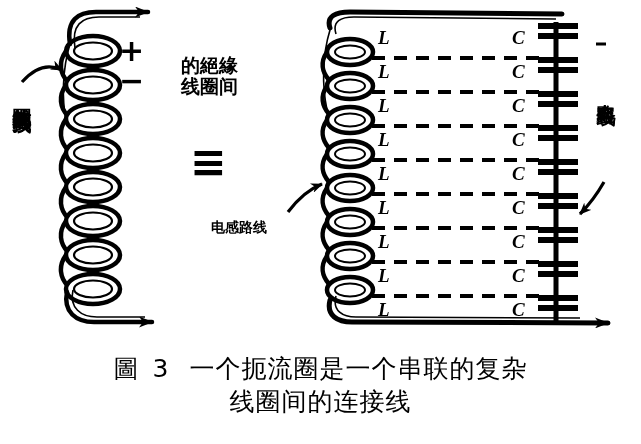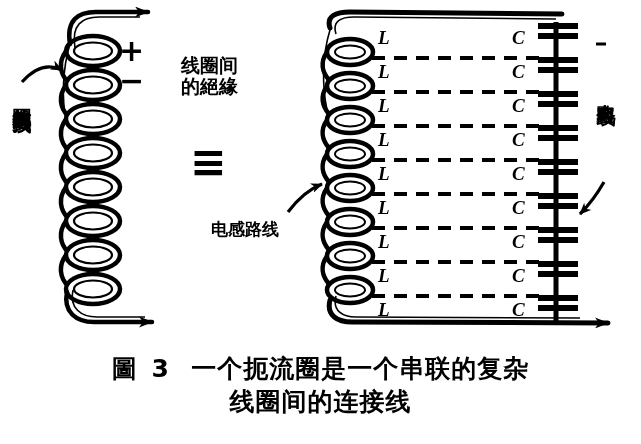--- a/index.html
+++ b/index.html
@@ -58,21 +58,21 @@
   }
   #label-inter-coil-insulation {
     left: 181px;
     top: 55px;
     font-size: 19px;
     text-align: left;
   }
   #label-inductance-path {
     left: 211px;
     top: 220px;
-    font-size: 17px;
+    font-size: 14px;
   }
   #sign-plus, #sign-minus {
     position: absolute;
     font-family: "DejaVu Sans", "Liberation Sans", sans-serif;
     font-weight: 700;
     color: #000;
   }
   #sign-plus {
     left: 119px;
     top: 36px;
@@ -95,21 +95,21 @@
     line-height: 1;
     color: #000;
   }
   #caption {
     position: absolute;
     left: 0;
     top: 352px;
     width: 641px;
     text-align: center;
     font-family: "DejaVu Sans", "Liberation Sans", sans-serif;
-    font-weight: 700;
+    font-weight: 400;
     font-size: 25px;
     line-height: 1.32;
     color: #000;
     letter-spacing: 1px;
   }
   #caption .cap-line {
     display: block;
   }
   #caption .cap-fignum {
     letter-spacing: 3px;
@@ -296,22 +296,22 @@
         <text class="lc-letter" x="512" y="248">C</text>
         <text class="lc-letter" x="512" y="282">C</text>
         <text class="lc-letter" x="512" y="316">C</text>
       </g>
     </g>
   </svg>
 
   <div class="vert-label" id="label-coil-connection-wire">线圈间的连接线</div>
 
   <div class="horiz-label" id="label-inter-coil-insulation">
+    <div>的絕緣</div>
     <div>线圈间</div>
-    <div>的絕緣</div>
   </div>
 
   <div id="equiv-symbol">≡</div>
 
   <div id="sign-plus">+</div>
   <div id="sign-minus">−</div>
 
   <div class="horiz-label" id="label-inductance-path">电感路线</div>
 
   <div class="vert-label" id="label-capacitor-path">电容路线</div>

